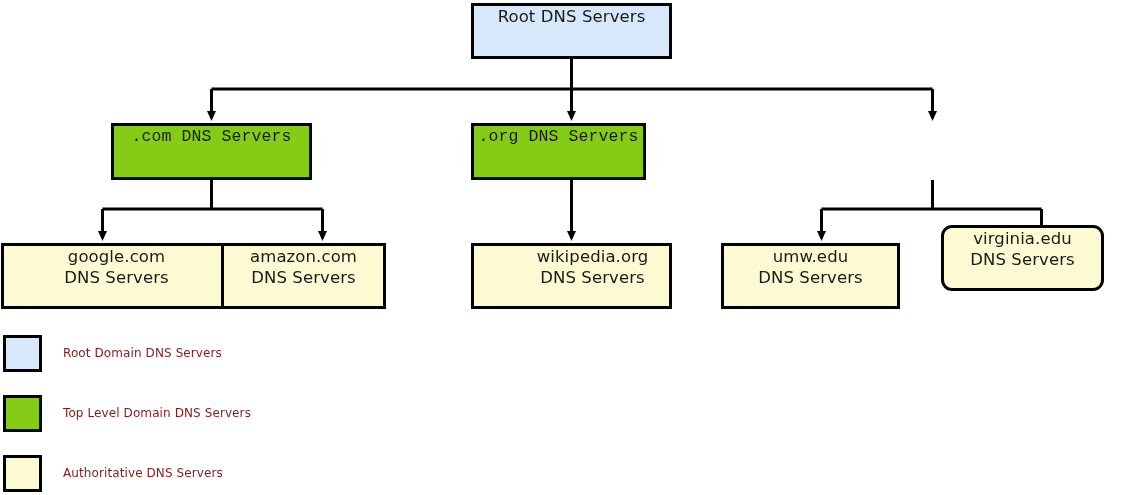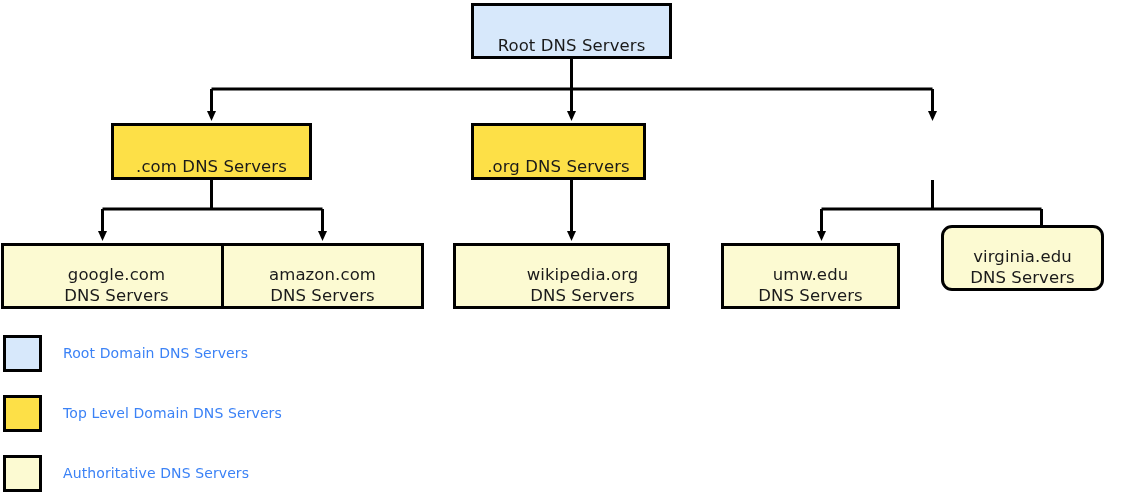--- a/index.html
+++ b/index.html
@@ -21,44 +21,44 @@
     width: 1145px;
     height: 495px;
   }
   .node {
     position: absolute;
     box-sizing: border-box;
     border: 3px solid #000000;
     display: flex;
     flex-direction: column;
     align-items: center;
-    justify-content: flex-end;
+    justify-content: flex-start;
     text-align: center;
     font-size: 16.5px;
     color: #1a1a1a;
     line-height: 1.28;
     letter-spacing: 0.1px;
     z-index: 5;
   }
   .node .line2 { display: block; }
 
   .n-root   { background: #d7e8fb; }
-  .n-tld    { background: #fde047; }
+  .n-tld    { background: #84cc16; font-family: Liberation Mono, monospace; }
   .n-auth   { background: #fcfad2; }
 
   
   .p-root      { left: 471px; top: 3px;   width: 201px; height: 56px; }
 
   .p-com       { left: 111px; top: 123px; width: 201px; height: 57px; }
   .p-org       { left: 471px; top: 123px; width: 175px; height: 57px; }
   .p-edu       { left: 832px; top: 123px; width: 201px; height: 57px; }
 
   .p-google    { left: 1px;   top: 243px; width: 231px; height: 66px; }
-  .p-amazon    { left: 221px; top: 243px; width: 203px; height: 66px; }
-  .p-wikipedia { left: 453px; top: 243px; width: 217px; height: 66px; padding-left: 42px; }
+  .p-amazon    { left: 221px; top: 243px; width: 165px; height: 66px; }
+  .p-wikipedia { left: 471px; top: 243px; width: 201px; height: 66px; padding-left: 42px; }
   .p-umw       { left: 721px; top: 243px; width: 179px; height: 66px; }
   .p-virginia  { left: 941px; top: 225px; width: 163px; height: 66px; border-radius: 11px; }
 
   
   #legend {
     position: absolute;
     left: 0;
     top: 325px;
     width: 1145px;
     height: 170px;
@@ -78,22 +78,22 @@
   .legend-swatch {
     box-sizing: border-box;
     width: 39px;
     height: 37px;
     margin-left: 3px;
     border: 3px solid #000000;
     flex: 0 0 auto;
   }
   .legend-label {
     margin-left: 21px;
-    font-size: 14px;
-    color: #3b82f6;
+    font-size: 12px;
+    color: #7f1d1d;
     white-space: nowrap;
     letter-spacing: 0.1px;
   }
 
   svg#edges {
     position: absolute;
     left: 0;
     top: 0;
     width: 1145px;
     height: 495px;

